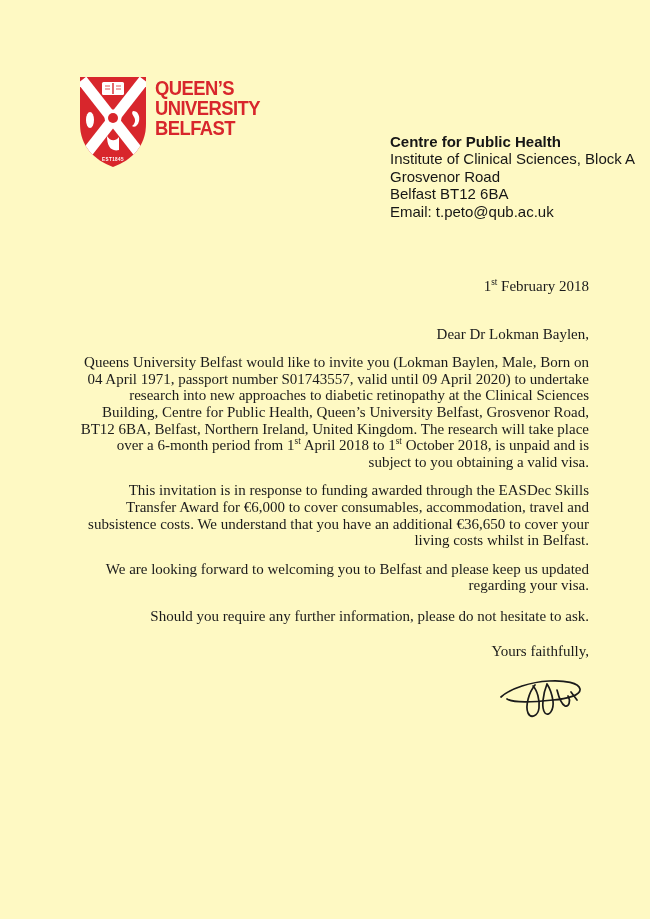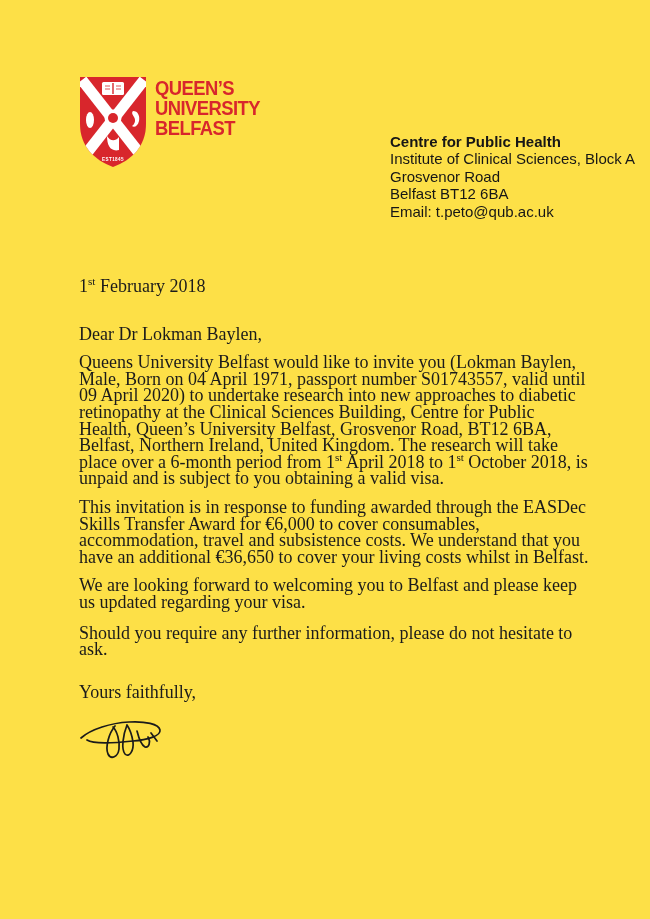--- a/index.html
+++ b/index.html
@@ -4,21 +4,21 @@
 <style>
   html, body {
     margin: 0;
     padding: 0;
     background: #ffffff;
   }
   .page {
     position: relative;
     width: 650px;
     height: 919px;
-    background: #fde047;
+    background: #fef9c3;
     overflow: hidden;
     font-family: "Liberation Serif", serif;
     color: #1e1e1e;
   }
 
   
   .shield {
     position: absolute;
     left: 78px;
     top: 76px;
@@ -48,30 +48,30 @@
     color: #161616;
   }
   .sender .dept { font-weight: 700; }
 
   
   .body {
     position: absolute;
     left: 79px;
     top: 278px;
     width: 510px;
-    font-size: 18px;
+    font-size: 15px;
     line-height: 16.6px;
-    text-align: left;
+    text-align: right;
     color: #1b1b1b;
   }
   .body p { margin: 0 0 12px 0; }
   p.date       { margin-bottom: 31px; }
   p.salutation { margin-bottom: 12px; }
   p.para3      { margin-bottom: 14px; }
-  p.para4      { margin-bottom: 26px; }
+  p.para4      { margin-bottom: 18px; }
   p.closing    { margin-bottom: 11px; }
   sup {
     font-size: 0.62em;
     vertical-align: super;
     line-height: 0;
   }
   .signature-wrap {
     height: 52px;
     margin: 0 0 12px -2px;
   }

